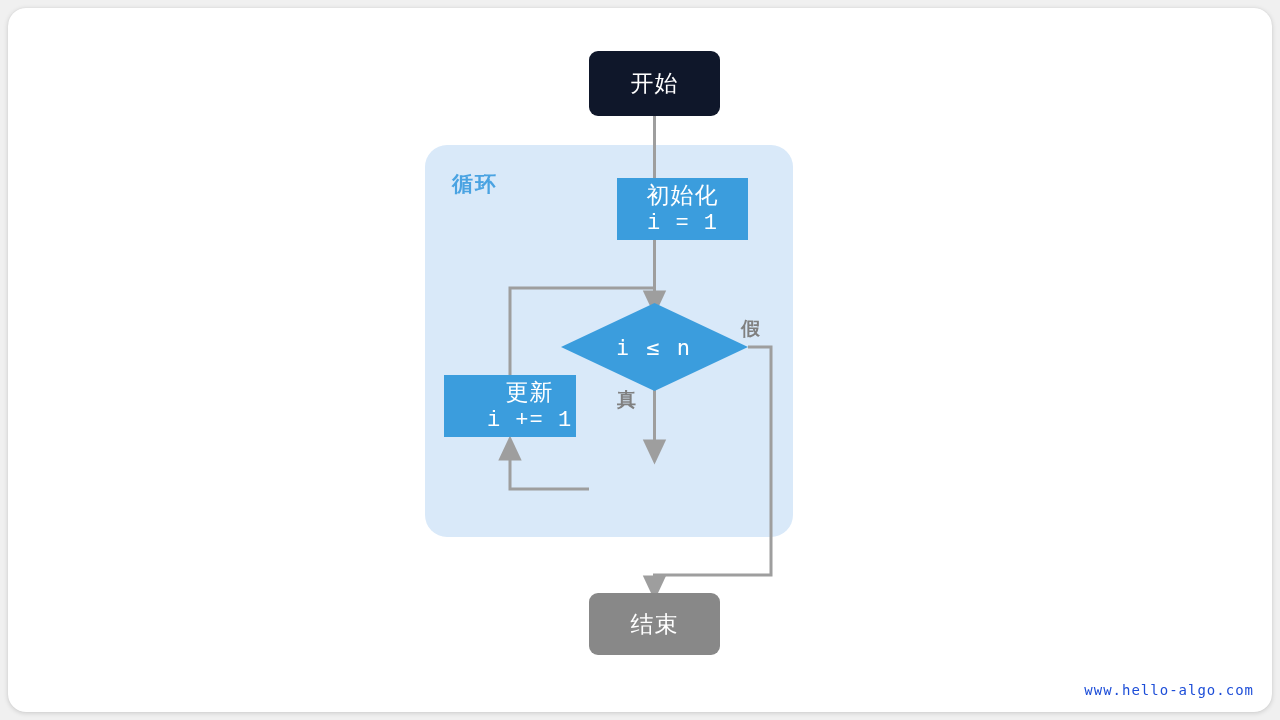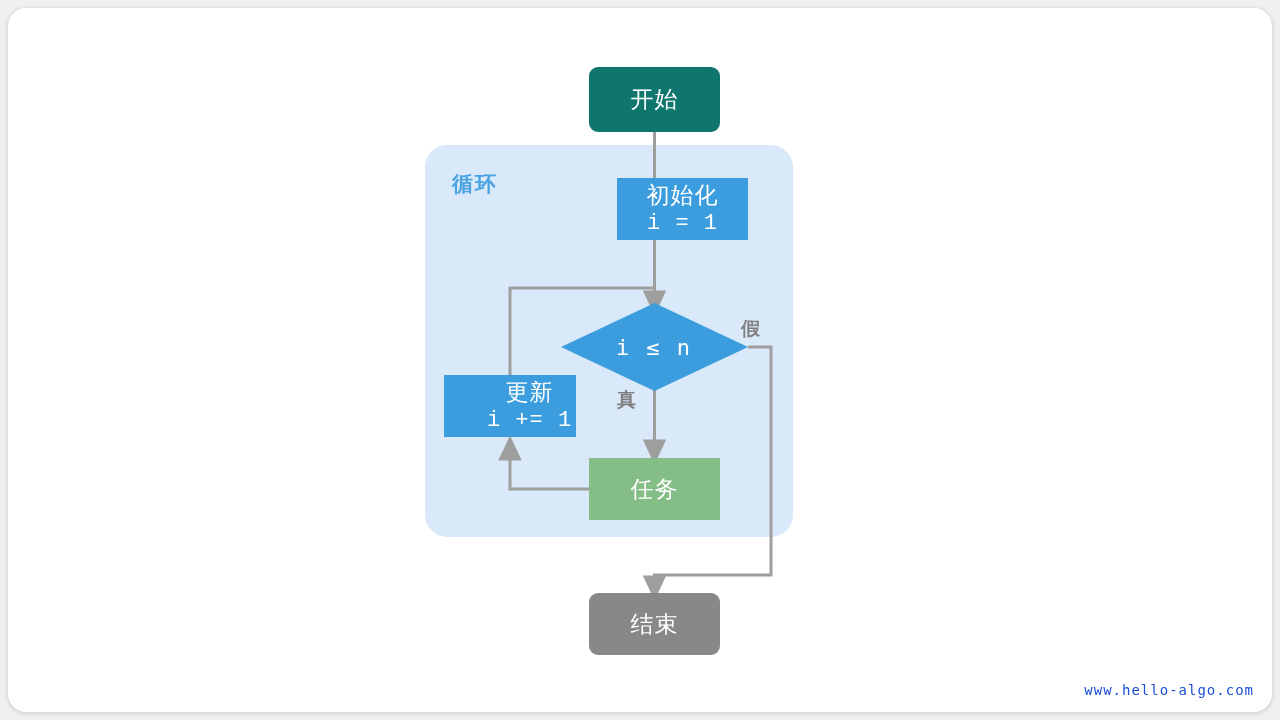--- a/index.html
+++ b/index.html
@@ -139,37 +139,34 @@
       <path d="M510,375 L510,288 L654.5,288 L654.5,303" stroke="#9e9e9e" stroke-width="3" fill="none"></path>
     </g>
 
     <g>
       <polygon points="654.5,303 748,347 654.5,391 561,347" fill="#3b9ddd"></polygon>
     </g>
   </svg>
 
   <div class="diamond-text" style="left:654px; top:347px;">i ≤ n</div>
 
-  <div class="node terminal" style="left:589px; top:51px; width:131px; height:65px; background:#0f766e;margin-top:16px;">
+  <div class="node terminal" style="left:589px; top:51px; width:131px; height:65px; background:#0f172a;">
     <span class="cn">开始</span>
   </div>
 
   <div class="node" style="left:589px; top:178px; width:131px; height:62px; background:#3b9ddd;margin-left:28px;">
     <span class="cn">初始化</span>
     <span class="code">i = 1</span>
   </div>
 
   <div class="node" style="left:444px; top:375px; width:132px; height:62px; background:#3b9ddd;padding-left:39px;">
     <span class="cn">更新</span>
     <span class="code">i += 1</span>
   </div>
 
-  <div class="node" style="left:589px; top:458px; width:131px; height:62px; background:#85bd86;">
-    <span class="cn">任务</span>
-  </div>
 
   <div class="node terminal" style="left:589px; top:593px; width:131px; height:62px; background:#888888;">
     <span class="cn">结束</span>
   </div>
 
   <div class="edge-label" style="left:617px; top:387px;">真</div>
   <div class="edge-label" style="left:741px; top:316px;">假</div>
 
   <div class="watermark">www.hello-algo.com</div>
 </div>

